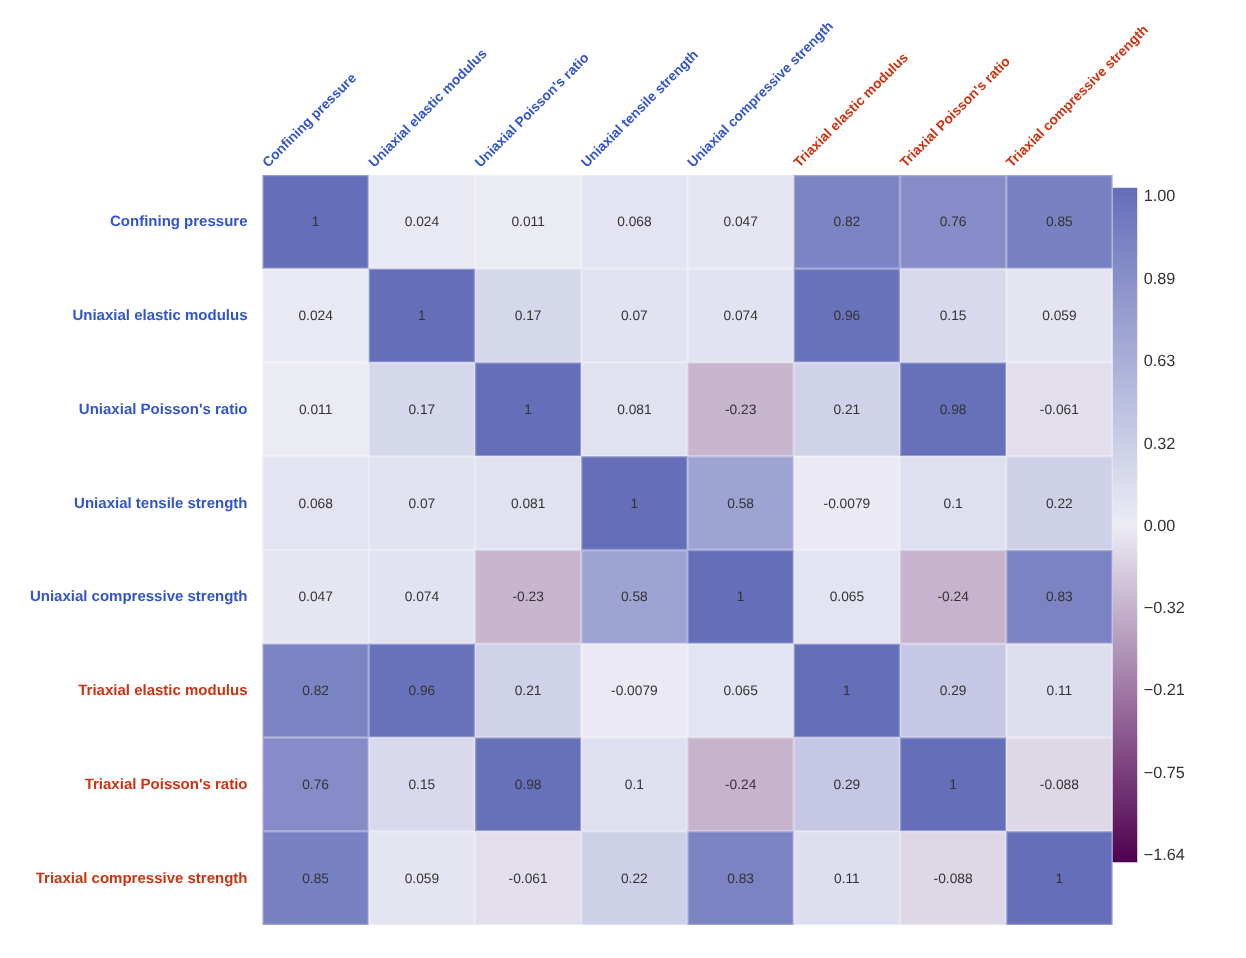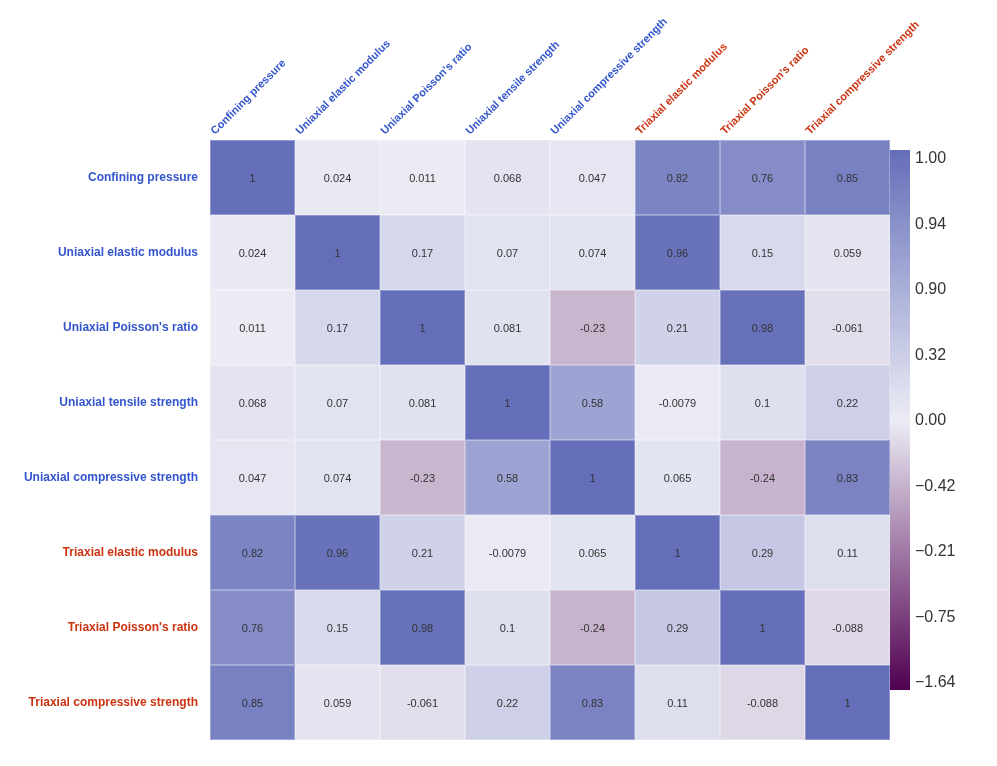--- a/index.html
+++ b/index.html
@@ -112,21 +112,21 @@
     .colorbar-labels {
       position: absolute;
       left: 25px;
       top: 10px;
       height: 540px;
       display: flex;
       flex-direction: column;
       justify-content: space-between;
     }
     .colorbar-label {
-      font-size: 16px;
+      font-size: 13px;
       color: #333;
       line-height: 1;
     }
   </style>
 </head>
 <body>
 
 <div class="chart-container">
   <div class="inner">
 
@@ -260,24 +260,24 @@
               <stop offset="62.5%" stop-color="rgb(197,177,204)"></stop>
               <stop offset="75%" stop-color="rgb(158,118,163)"></stop>
               <stop offset="87.5%" stop-color="rgb(119,59,121)"></stop>
               <stop offset="100%" stop-color="rgb(80,0,80)"></stop>
             </linearGradient>
           </defs>
           <rect x="0" y="0" width="20" height="540" fill="url(#cb-grad)"></rect>
         </svg>
       <div class="colorbar-labels" id="colorbar-labels">
           <span class="colorbar-label">1.00</span>
-          <span class="colorbar-label">0.94</span>
-          <span class="colorbar-label">0.90</span>
+          <span class="colorbar-label">0.89</span>
+          <span class="colorbar-label">0.63</span>
           <span class="colorbar-label">0.32</span>
           <span class="colorbar-label">0.00</span>
-          <span class="colorbar-label">−0.42</span>
+          <span class="colorbar-label">−0.32</span>
           <span class="colorbar-label">−0.21</span>
           <span class="colorbar-label">−0.75</span>
           <span class="colorbar-label">−1.64</span>
         </div>
     </div>
   </div>
 </div>
 
 </body></html>

